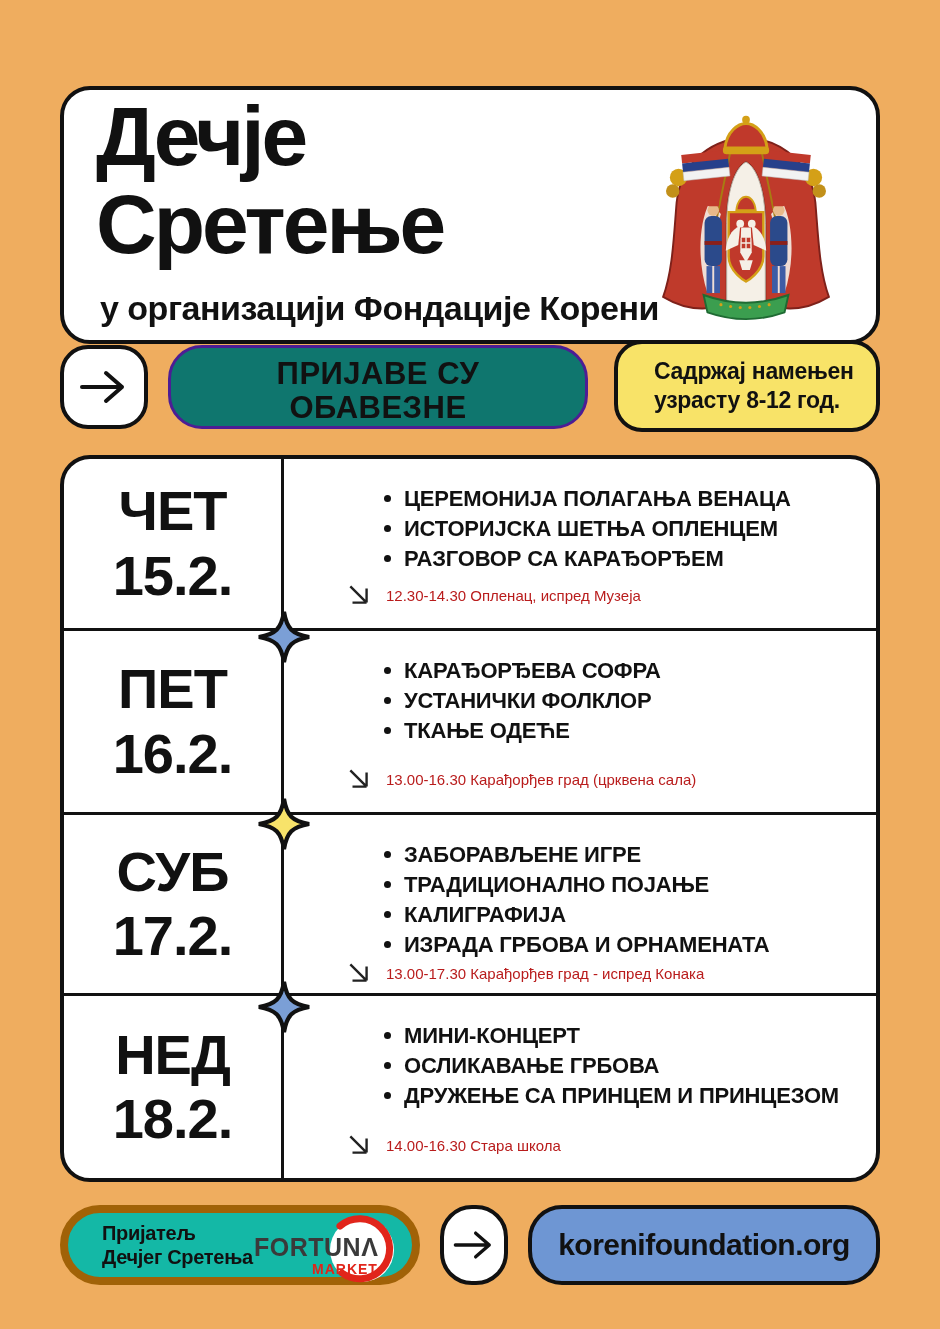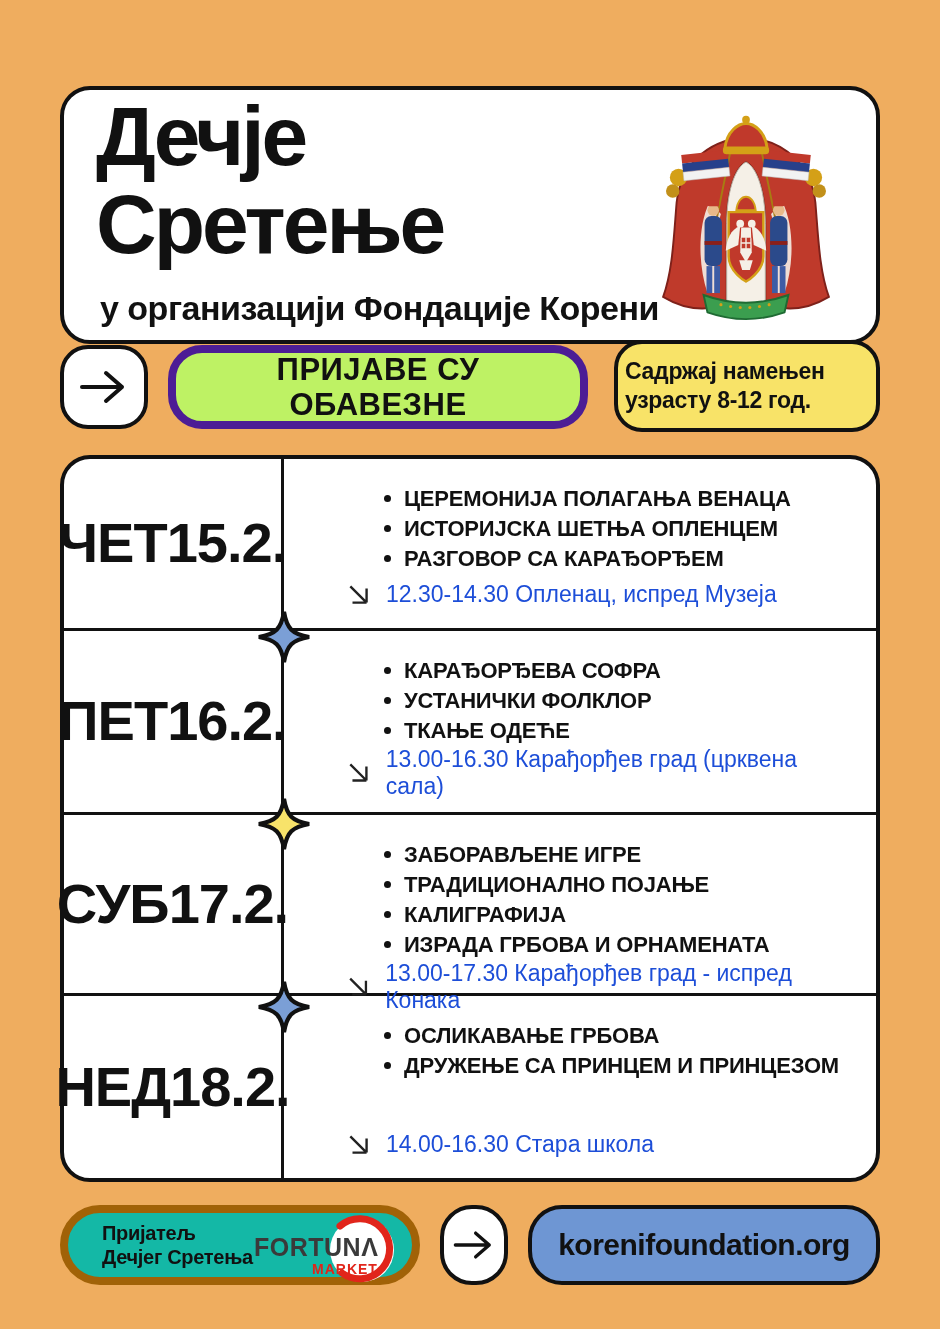--- a/index.html
+++ b/index.html
@@ -27,54 +27,54 @@
   .coa { position:absolute; right:32px; top:20px; width:196px; height:212px; }
 
   
   .arrow-btn {
     position:absolute; background:#fff; border:4px solid #111;
     box-sizing:border-box; display:flex; align-items:center; justify-content:center;
   }
   .arrow-btn.top { left:60px; top:345px; width:88px; height:84px; border-radius:28px; }
   .reg-pill {
     position:absolute; left:168px; top:345px; width:420px; height:84px;
-    background:#bef264; border:8px solid #4c1d95; border-radius:34px; box-sizing:border-box;
-    display:flex; flex-direction:column; align-items:center; justify-content:space-between;
+    background:#0f766e; border:3px solid #4c1d95; border-radius:34px; box-sizing:border-box;
+    display:flex; flex-direction:column; align-items:center; justify-content:flex-end;
     font-size:31px; font-weight:800; line-height:1.12; letter-spacing:0.5px;
   }
   .age-box {
     position:absolute; left:614px; top:340px; width:266px; height:92px;
     background:#F8E368; border:4px solid #111; border-radius:28px; box-sizing:border-box;
-    display:flex; flex-direction:column; justify-content:center; padding-left:7px;
+    display:flex; flex-direction:column; justify-content:center; padding-left:36px;
     font-size:23px; font-weight:800; line-height:1.25; letter-spacing:-0.3px;
   }
 
   
   .schedule-card { left:60px; top:455px; width:820px; height:727px; overflow:visible; }
   .schedule-rows { display:grid; grid-template-rows:172px 184px 181px 1fr; height:100%; }
   .srow { display:flex; border-bottom:3px solid #111; min-height:0; }
   .srow:last-child { border-bottom:none; }
   .day-cell {
     flex:none; width:220px; border-right:3px solid #111; box-sizing:border-box;
-    display:flex; flex-direction:row; align-items:center; justify-content:center;
+    display:flex; flex-direction:column; align-items:center; justify-content:center;
     font-size:56px; font-weight:800; line-height:1.15; letter-spacing:-1px; text-align:center;
   }
   .acts-cell {
     flex:1; display:flex; flex-direction:column; justify-content:space-between;
     padding:24px 18px 20px 96px; box-sizing:border-box; min-width:0;
   }
   ul.acts { list-style:none; margin:0; padding:0; font-size:22px; font-weight:700;
     line-height:1.32; letter-spacing:-0.2px; }
   ul.acts li { position:relative; padding-left:24px; margin:1px 0; }
   ul.acts li::before {
     content:""; position:absolute; left:4px; top:11px;
     width:7px; height:7px; border-radius:50%; background:#111;
   }
   .time-line { display:flex; align-items:center; gap:14px; margin-left:-34px;
-    font-size:23px; font-weight:400; color:#1d4ed8; }
+    font-size:15px; font-weight:400; color:#b91c1c; }
   .star { position:absolute; width:56px; height:56px; left:192px; }
   .star.s1 { top:150px; } .star.s2 { top:337px; } .star.s3 { top:520px; }
 
   
   .sponsor-pill {
     position:absolute; left:60px; top:1205px; width:360px; height:80px;
     background:#14b8a6; border:8px solid #a16207; border-radius:40px; box-sizing:border-box;
     display:flex; align-items:center;
   }
   .sponsor-text { margin-left:34px; font-size:20px; font-weight:800;
@@ -256,20 +256,21 @@
         </div>
       </div>
 
       <div class="srow">
         <div class="day-cell">
           <span>НЕД</span>
           <span>18.2.</span>
         </div>
         <div class="acts-cell">
           <ul class="acts">
+              <li>МИНИ-КОНЦЕРТ</li>
               <li>ОСЛИКАВАЊЕ ГРБОВА</li>
               <li>ДРУЖЕЊЕ СА ПРИНЦЕМ И ПРИНЦЕЗОМ</li>
             </ul>
           <div class="time-line">
             <svg width="26" height="26" viewBox="0 0 24 24">
                 <path d="M4,4 L19,19 M19,19 H6 M19,19 V6" fill="none" stroke="#222" stroke-width="2.2"></path>
               </svg>
             <span>14.00-16.30 Стара школа</span>
           </div>
         </div>

